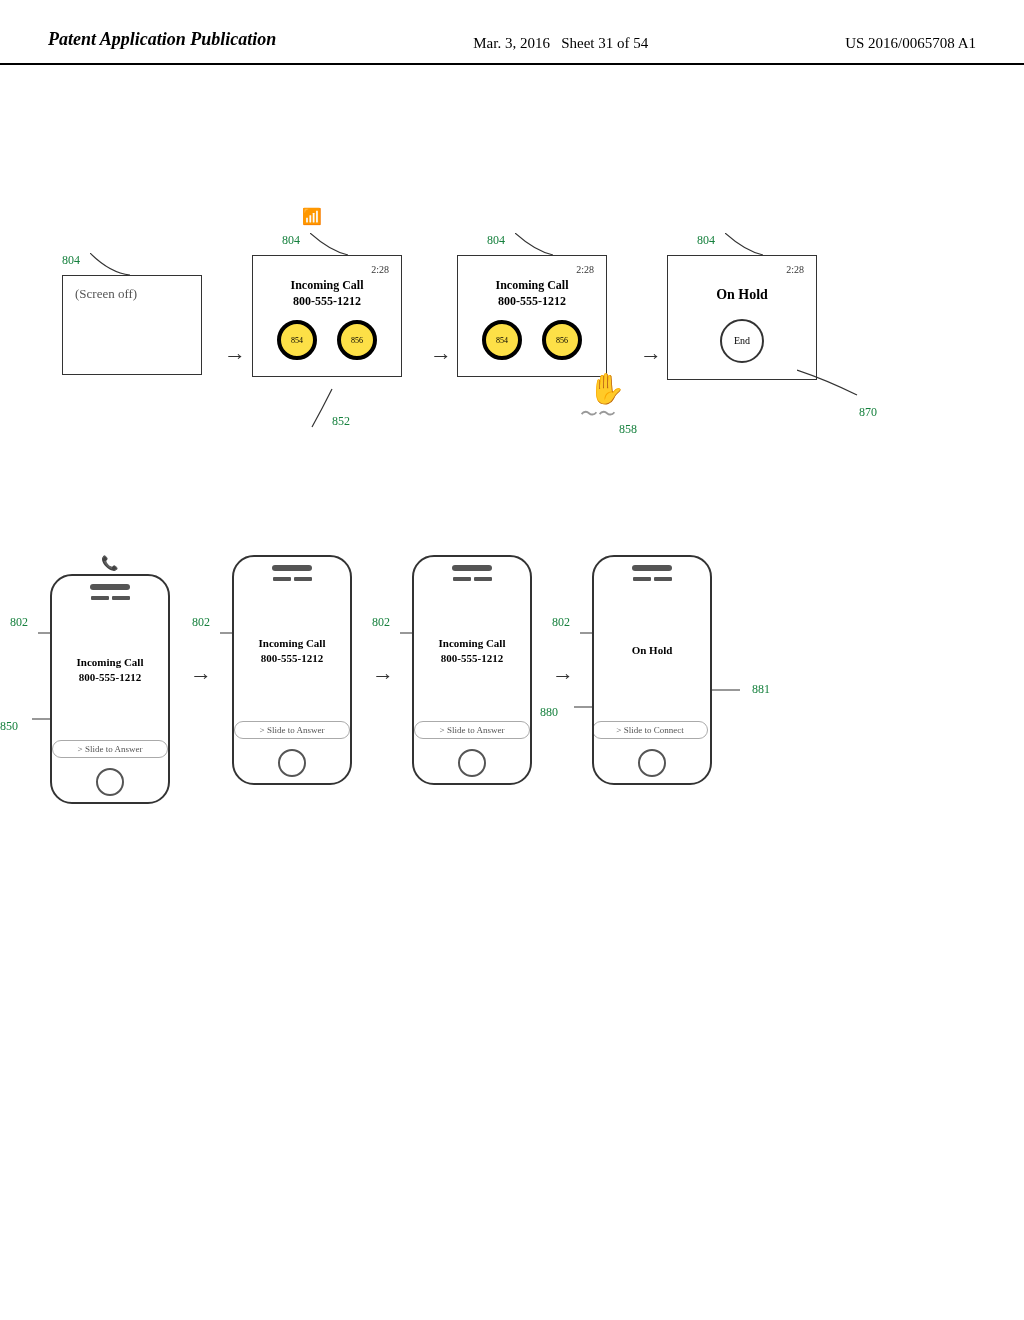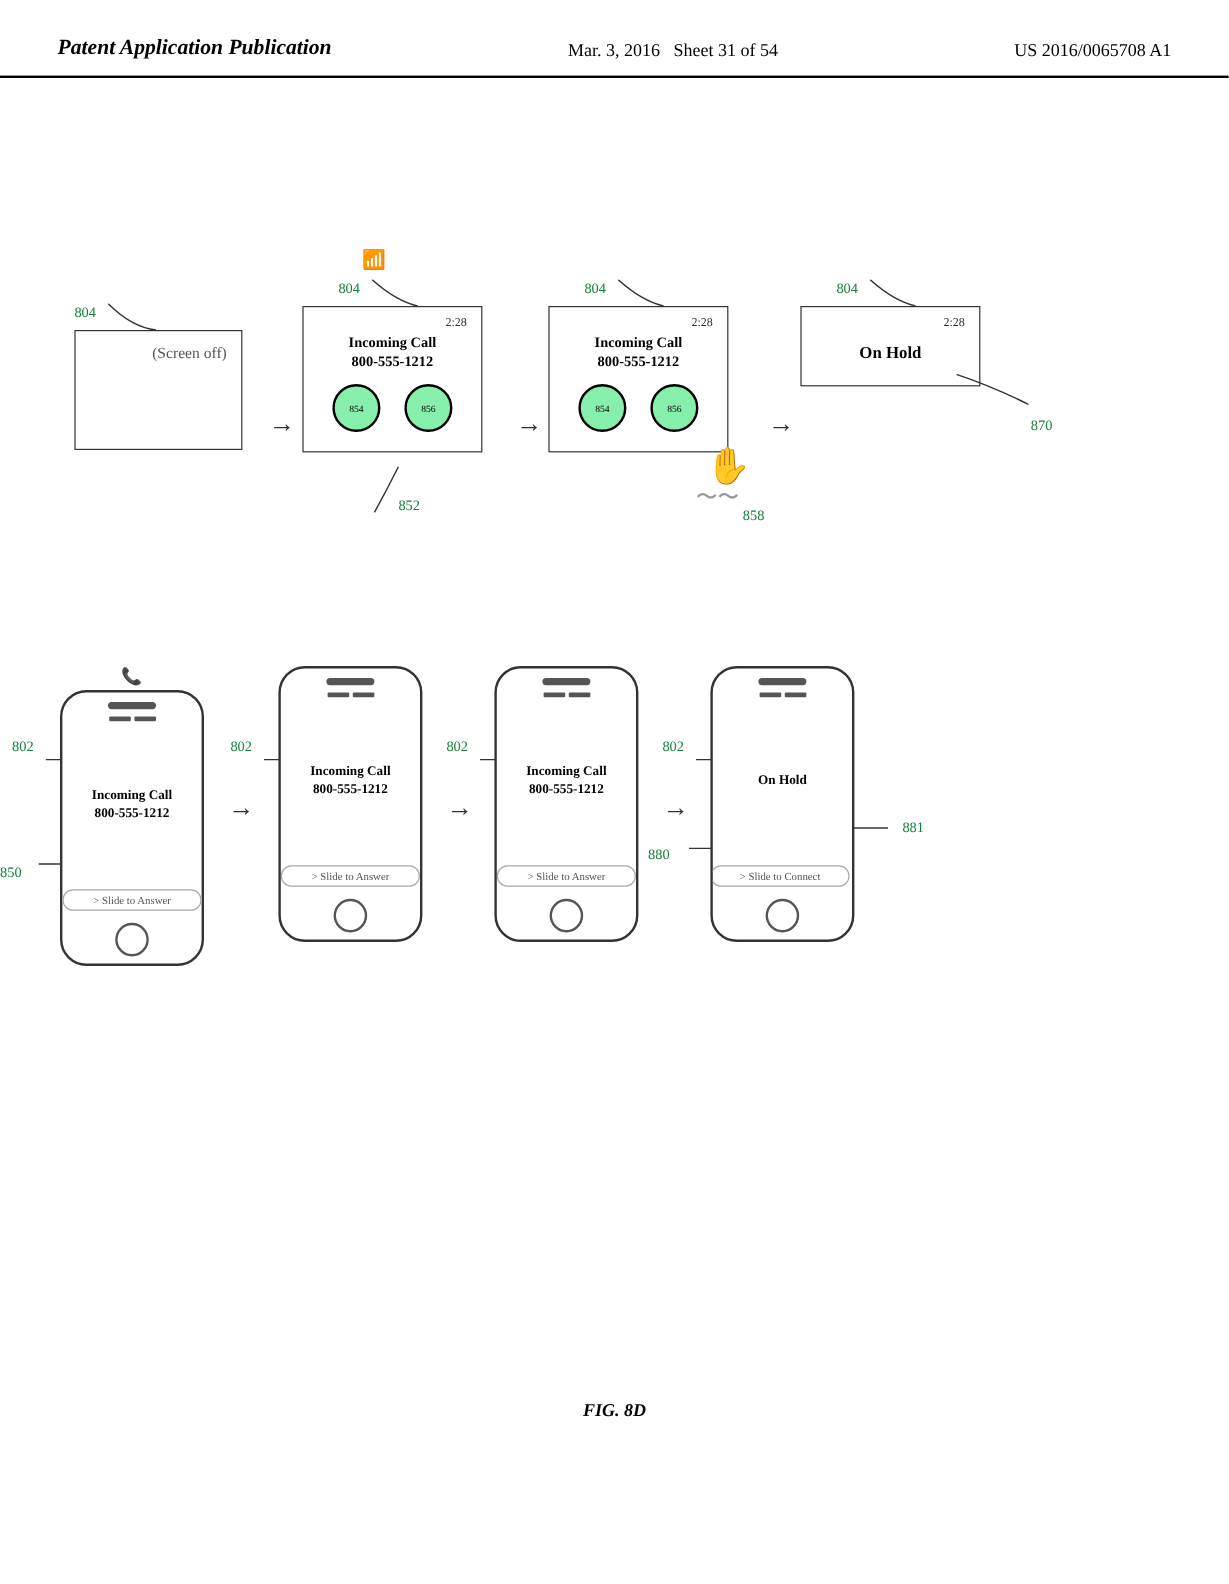--- a/index.html
+++ b/index.html
@@ -120,28 +120,28 @@
     
     .notif-buttons {
       display: flex;
       justify-content: center;
       gap: 20px;
       margin-top: 6px;
     }
     .notif-btn {
       width: 40px;
       height: 40px;
-      border: 2px solid #000000;
+      border: 4px solid #000000;
       border-radius: 50%;
       display: flex;
       align-items: center;
       justify-content: center;
       font-size: 9px;
       text-align: center;
-      background: #86efac;
+      background: #fde047;
       position: relative;
     }
 
     
     .arrow-right {
       position: absolute;
       font-size: 22px;
       color: #333;
     }
 
@@ -178,21 +178,21 @@
     .on-hold-text {
       font-size: 14px;
       font-weight: bold;
       text-align: center;
       padding: 10px 8px;
     }
 
     .screen-off-text {
       font-size: 13px;
       color: #555;
-      text-align: right;
+      text-align: left;
     }
 
     
     .status-signals {
       display: flex;
       gap: 3px;
       margin: 2px auto 1px auto;
       justify-content: center;
     }
     .signal-bar {
@@ -290,20 +290,23 @@
 
   <div class="phone-wrapper" style="left:645px; top:10px;">
     <div style="position:relative; width:150px;">
       <span class="ref-num" style="top:-22px; left:30px;">804</span>
       <svg width="60" height="24" style="position:absolute; top:-22px; left:58px;">
         <path d="M 0 0 Q 20 18 38 22" stroke="#333" stroke-width="1.2" fill="none"></path>
       </svg>
       <div class="notification-banner" style="width:150px; padding:8px 12px;">
         <div style="text-align:right; font-size:10px; color:#333; margin-bottom:2px;">2:28</div>
         <div class="on-hold-text">On Hold</div>
+        <div style="display:flex; justify-content:center; margin:6px 0 8px 0;">
+          <div class="end-btn">End</div>
+        </div>
       </div>
 
       <span class="ref-num" style="position:absolute; bottom:-40px; right:-60px;">870</span>
       <svg width="70" height="40" style="position:absolute; bottom:-20px; right:-50px;">
         <path d="M 60 35 Q 30 20 0 10" stroke="#333" stroke-width="1.2" fill="none"></path>
       </svg>
     </div>
   </div>
 
   <div class="phone-wrapper" style="left:28px; top:310px;">
@@ -407,15 +410,14 @@
       <div class="phone-screen" style="padding:4px 10px;">
         <div class="phone-screen-text">On Hold</div>
       </div>
       <div class="phone-slide-area" style="margin:0 12px 4px 8px;">
         <span>&gt; Slide to Connect</span>
       </div>
       <div class="phone-home-button"></div>
     </div>
   </div>
 
-  <div class="fig-caption" style="position:absolute; bottom:-40px; left:0; right:0;">FIG. 8D</div>
 
 </div>
 
 </body></html>

